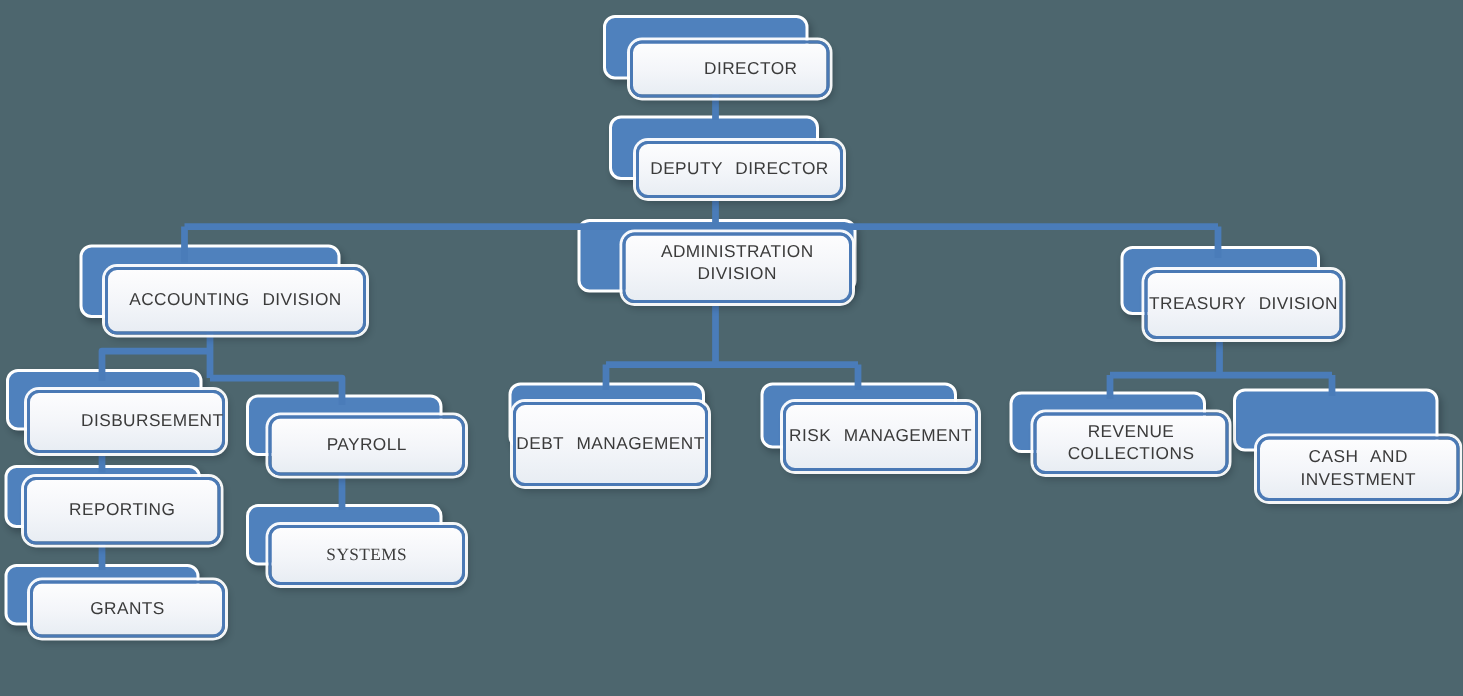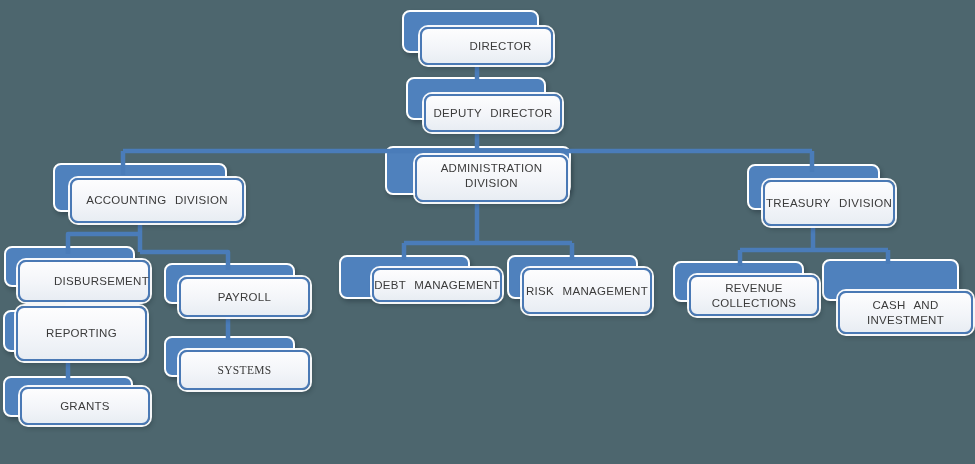--- a/index.html
+++ b/index.html
@@ -113,21 +113,21 @@
 
   <div>
     <div class="node-back" style="left: 4px; top: 246px; width: 131px; height: 41px; background: rgb(79, 129, 189); border-color: rgb(255, 255, 255);"></div>
     <div class="node-front" style="left: 18px; top: 260px; width: 132px; height: 42px; background: linear-gradient(rgb(253, 253, 254) 0%, rgb(243, 245, 249) 55%, rgb(232, 237, 243) 100%); border: 2px solid rgb(74, 121, 181); padding-left: 35px;">
       <span class="node-label" style="color: rgb(59, 59, 59);">DISBURSEMENT</span>
     </div>
   </div>
 
   <div>
     <div class="node-back" style="left: 3px; top: 310px; width: 131px; height: 42px; background: rgb(79, 129, 189); border-color: rgb(255, 255, 255);"></div>
-    <div class="node-front" style="left: 16px; top: 306px; width: 131px; height: 55px; background: linear-gradient(rgb(253, 253, 254) 0%, rgb(243, 245, 249) 55%, rgb(232, 237, 243) 100%); border: 2px solid rgb(74, 121, 181);">
+    <div class="node-front" style="left: 16px; top: 318px; width: 131px; height: 45px; background: linear-gradient(rgb(253, 253, 254) 0%, rgb(243, 245, 249) 55%, rgb(232, 237, 243) 100%); border: 2px solid rgb(74, 121, 181);">
       <span class="node-label" style="color: rgb(59, 59, 59);">REPORTING</span>
     </div>
   </div>
 
   <div>
     <div class="node-back" style="left: 3px; top: 376px; width: 130px; height: 41px; background: rgb(79, 129, 189); border-color: rgb(255, 255, 255);"></div>
     <div class="node-front" style="left: 20px; top: 387px; width: 130px; height: 38px; background: linear-gradient(rgb(253, 253, 254) 0%, rgb(243, 245, 249) 55%, rgb(232, 237, 243) 100%); border: 2px solid rgb(74, 121, 181);">
       <span class="node-label" style="color: rgb(59, 59, 59);">GRANTS</span>
     </div>
   </div>
@@ -141,21 +141,21 @@
 
   <div>
     <div class="node-back" style="left: 164px; top: 336px; width: 131px; height: 41px; background: rgb(79, 129, 189); border-color: rgb(255, 255, 255);"></div>
     <div class="node-front" style="left: 179px; top: 350px; width: 131px; height: 40px; background: linear-gradient(rgb(253, 253, 254) 0%, rgb(243, 245, 249) 55%, rgb(232, 237, 243) 100%); border: 2px solid rgb(74, 121, 181); font-family: Liberation Serif, serif;">
       <span class="node-label" style="color: rgb(59, 59, 59);">SYSTEMS</span>
     </div>
   </div>
 
   <div>
     <div class="node-back" style="left: 339px; top: 255px; width: 131px; height: 44px; background: rgb(79, 129, 189); border-color: rgb(255, 255, 255);"></div>
-    <div class="node-front" style="left: 372px; top: 268px; width: 130px; height: 34px; background: linear-gradient(rgb(253, 253, 254) 0%, rgb(243, 245, 249) 55%, rgb(232, 237, 243) 100%); border: 2px solid rgb(74, 121, 181); justify-content: center;">
+    <div class="node-front" style="left: 342px; top: 268px; width: 130px; height: 56px; background: linear-gradient(rgb(253, 253, 254) 0%, rgb(243, 245, 249) 55%, rgb(232, 237, 243) 100%); border: 2px solid rgb(74, 121, 181); justify-content: center;">
       <span class="node-label" style="color: rgb(59, 59, 59);">DEBT MANAGEMENT</span>
     </div>
   </div>
 
   <div>
     <div class="node-back" style="left: 507px; top: 255px; width: 131px; height: 44px; background: rgb(79, 129, 189); border-color: rgb(255, 255, 255);"></div>
     <div class="node-front" style="left: 522px; top: 268px; width: 130px; height: 46px; background: linear-gradient(rgb(253, 253, 254) 0%, rgb(243, 245, 249) 55%, rgb(232, 237, 243) 100%); border: 2px solid rgb(74, 121, 181);">
       <span class="node-label" style="color: rgb(59, 59, 59);">RISK MANAGEMENT</span>
     </div>
   </div>

